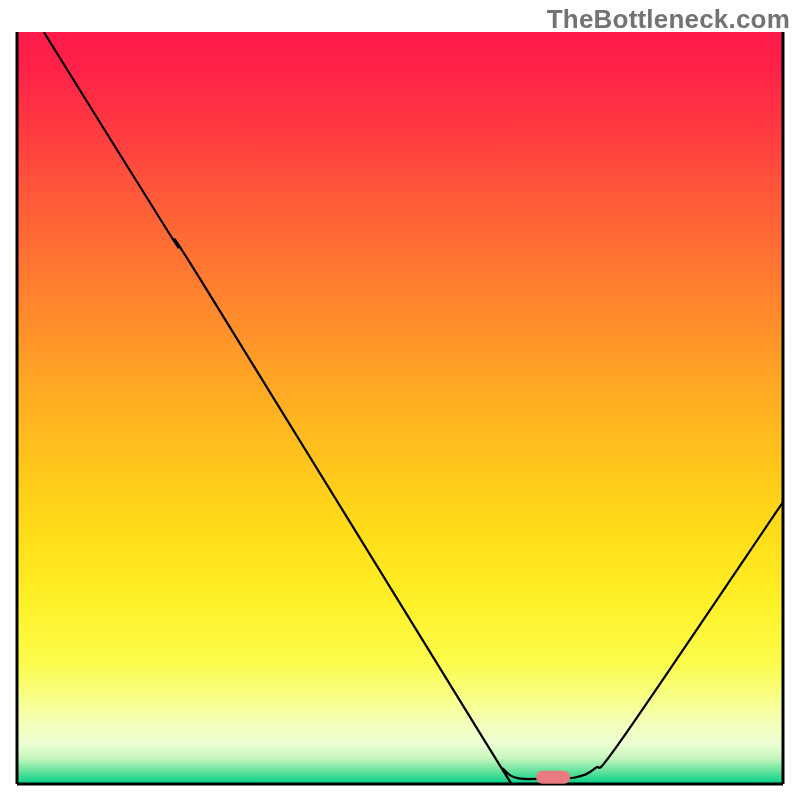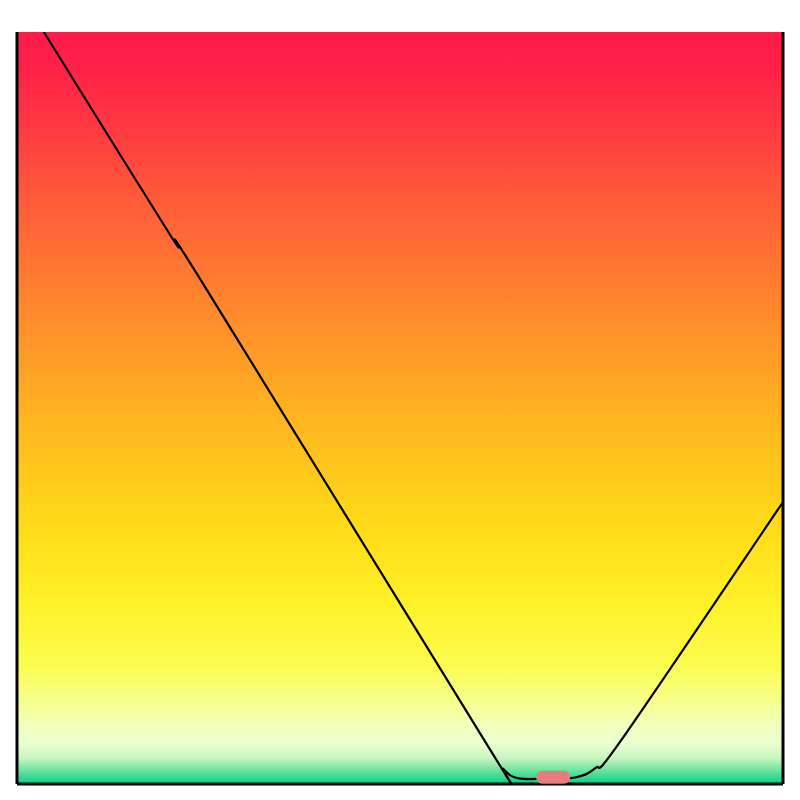--- a/index.html
+++ b/index.html
@@ -69,13 +69,14 @@
 
     <g clip-path="url(#plot-clip)">
       <path id="curve-path" fill="none" stroke="#000000" stroke-width="2.2" d="M 43.81 32.00 C 64.88 65.84, 144.03 193.68, 170.20 235.04 C 196.37 276.40, 147.86 194.93, 200.84 280.16 C 253.82 365.39, 437.66 664.93, 488.09 746.40 C 538.52 827.87, 498.30 763.63, 503.41 768.96 C 508.52 774.29, 510.43 776.79, 518.73 778.36 C 527.03 779.93, 543.63 778.55, 553.20 778.36 C 562.77 778.17, 569.16 778.92, 576.18 777.23 C 583.20 775.54, 587.67 774.60, 595.33 768.21 C 602.99 761.82, 590.86 783.25, 622.14 738.88 C 653.42 694.51, 756.19 541.48, 783.00 502.00"></path>
 
       <g id="markers-group">
           <rect x="536.20" y="770.73" width="34" height="13" rx="6" fill="#e77b7f"></rect>
         </g>
     </g>
   </svg>
 
+  <div class="watermark">TheBottleneck.com</div>
 </div>
 
 </body></html>

